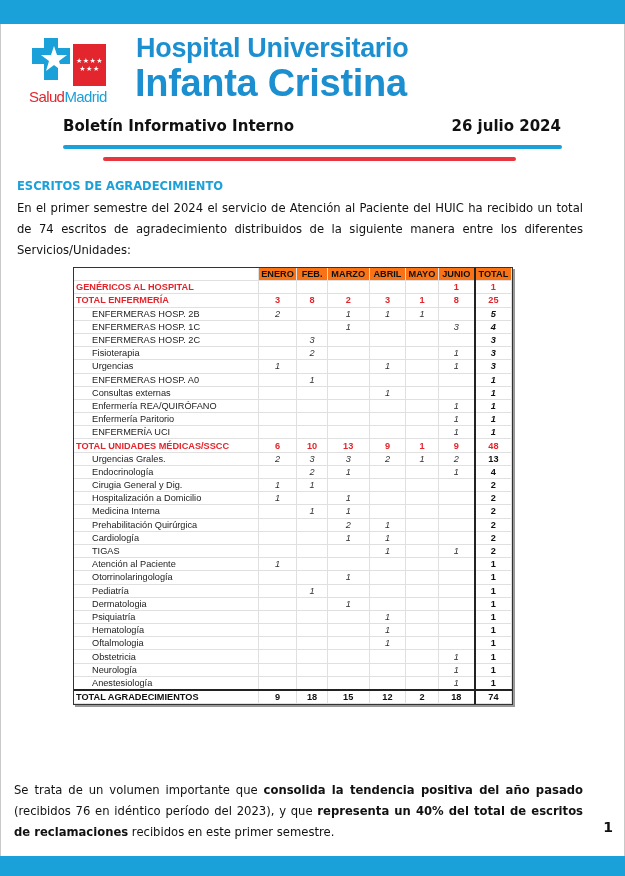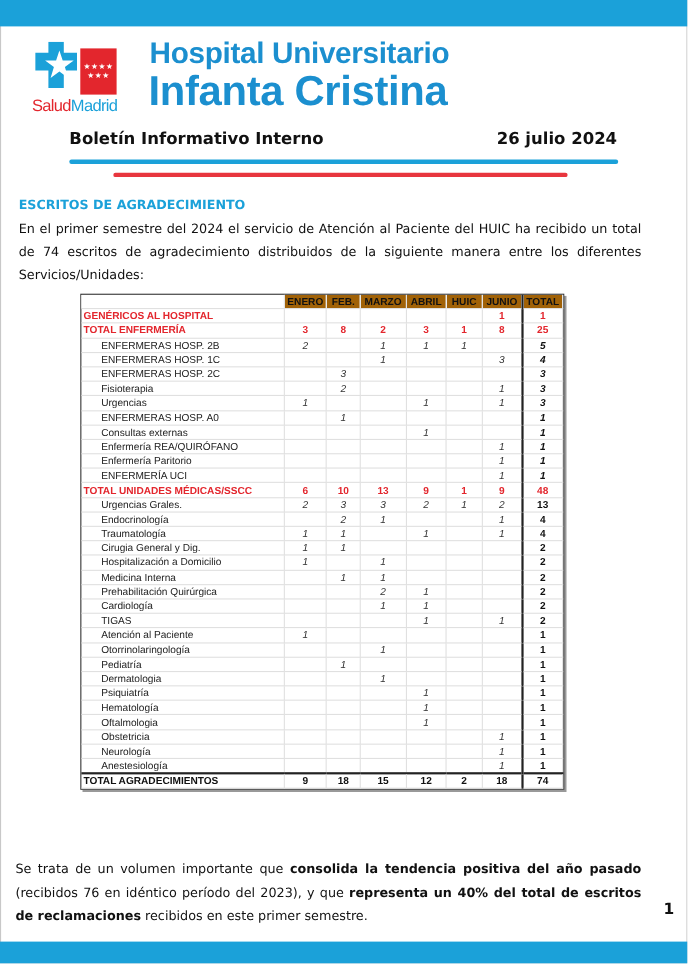--- a/index.html
+++ b/index.html
@@ -17,21 +17,21 @@
   .h-line2 { position:absolute; left:135px; top:62px; font-family:"Liberation Sans", sans-serif; font-weight:bold; font-size:38px; color:#1b8fcf; letter-spacing:-0.3px; }
   .bulletin { position:absolute; left:63px; top:117px; font-size:15px; font-weight:bold; color:#111; }
   .date { position:absolute; right:64px; top:117px; font-size:15px; font-weight:bold; color:#111;text-align:right; }
   .line-blue { position:absolute; left:63px; top:145px; width:499px; height:4px; background:#1ba1d9; border-radius:2px; }
   .line-red { position:absolute; left:103px; top:157px; width:413px; height:4px; background:#e8363e; border-radius:2px; }
   .section-title { position:absolute; left:17px; top:179px; font-size:11.5px; font-weight:bold; color:#1ba1d9; }
   .intro { position:absolute; left:17px; top:198px; width:566px; font-size:11.6px; line-height:21px; color:#111; text-align:justify; }
   .tbl-wrap { position:absolute; left:73px; top:267px; width:438px; border:1px solid #333; box-shadow:2px 2px 0 #999; }
   table { border-collapse:collapse; width:100%; font-family:"Liberation Sans", sans-serif; font-size:9.2px; table-layout:fixed; }
   td, th { height:12.2px; padding:0 2px; border-right:1px solid #e0e0e0; border-bottom:1px solid #e0e0e0; text-align:center; white-space:nowrap; overflow:hidden; line-height:12px; }
-  th { background:#a16207; font-weight:bold; color:#111; }
+  th { background:#f97316; font-weight:bold; color:#111; }
   th.blank { background:#fff; }
   td.name { text-align:left; padding-left:18px; color:#222; }
   td.v { font-style:italic; color:#333; }
   td.tot { border-left:2px solid #222; font-weight:bold; font-style:italic; color:#111; }
   th.tot { border-left:2px solid #222; }
   tr.red td { color:#e3262d; font-weight:bold; font-style:normal; }
   tr.red td.name { padding-left:2px; }
   tr.grand td { font-weight:bold; font-style:normal; color:#111; border-top:2px solid #222; }
   tr.grand td.name { padding-left:2px; }
   tr.plain td.tot { font-style:normal; }
@@ -75,21 +75,21 @@
         <col style="width:35px">
         <col style="width:35px">
     </colgroup>
     <thead>
       <tr id="hdr">
           <th class="blank"></th>
           <th>ENERO</th>
           <th>FEB.</th>
           <th>MARZO</th>
           <th>ABRIL</th>
-          <th>HUIC</th>
+          <th>MAYO</th>
           <th>JUNIO</th>
           <th class="tot">TOTAL</th>
         </tr>
     </thead>
     <tbody id="tbody">
         <tr class="red">
           <td class="name">GENÉRICOS AL HOSPITAL</td>
           <td class="v"></td>
           <td class="v"></td>
           <td class="v"></td>
@@ -232,30 +232,20 @@
           <td class="name">Endocrinología</td>
           <td class="v"></td>
           <td class="v">2</td>
           <td class="v">1</td>
           <td class="v"></td>
           <td class="v"></td>
           <td class="v">1</td>
           <td class="tot">4</td>
         </tr>
         <tr class="plain">
-          <td class="name">Traumatología</td>
-          <td class="v">1</td>
-          <td class="v">1</td>
-          <td class="v"></td>
-          <td class="v">1</td>
-          <td class="v"></td>
-          <td class="v">1</td>
-          <td class="tot">4</td>
-        </tr>
-        <tr class="plain">
           <td class="name">Cirugia General y Dig.</td>
           <td class="v">1</td>
           <td class="v">1</td>
           <td class="v"></td>
           <td class="v"></td>
           <td class="v"></td>
           <td class="v"></td>
           <td class="tot">2</td>
         </tr>
         <tr class="plain">

